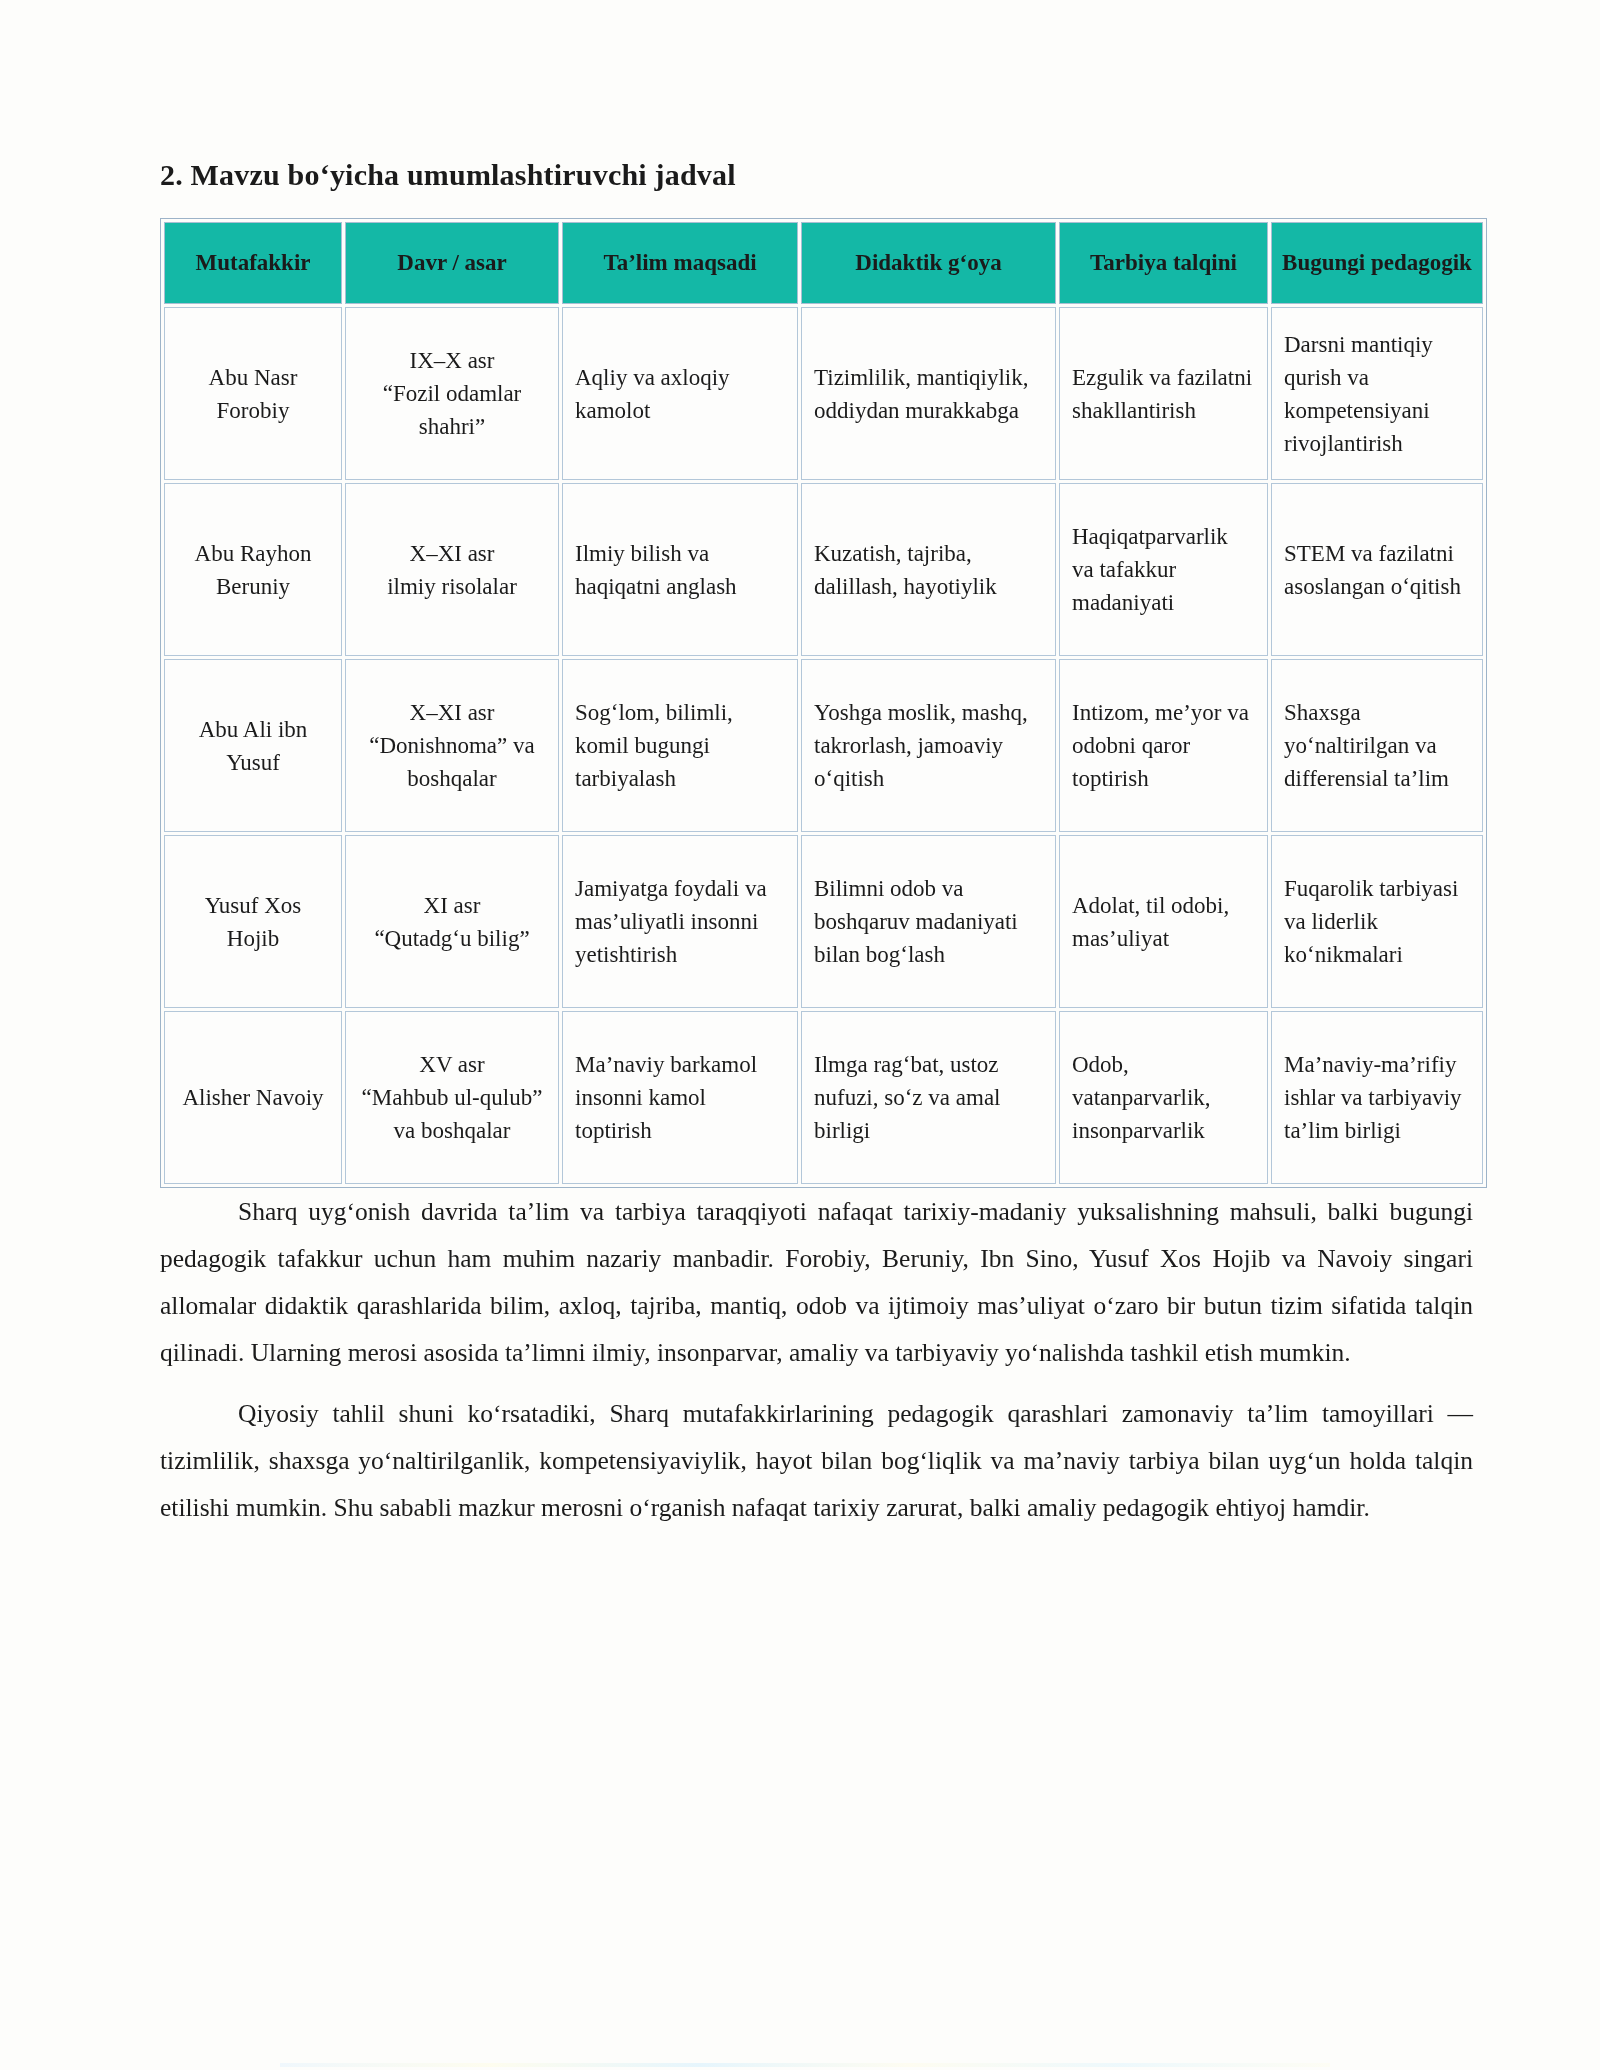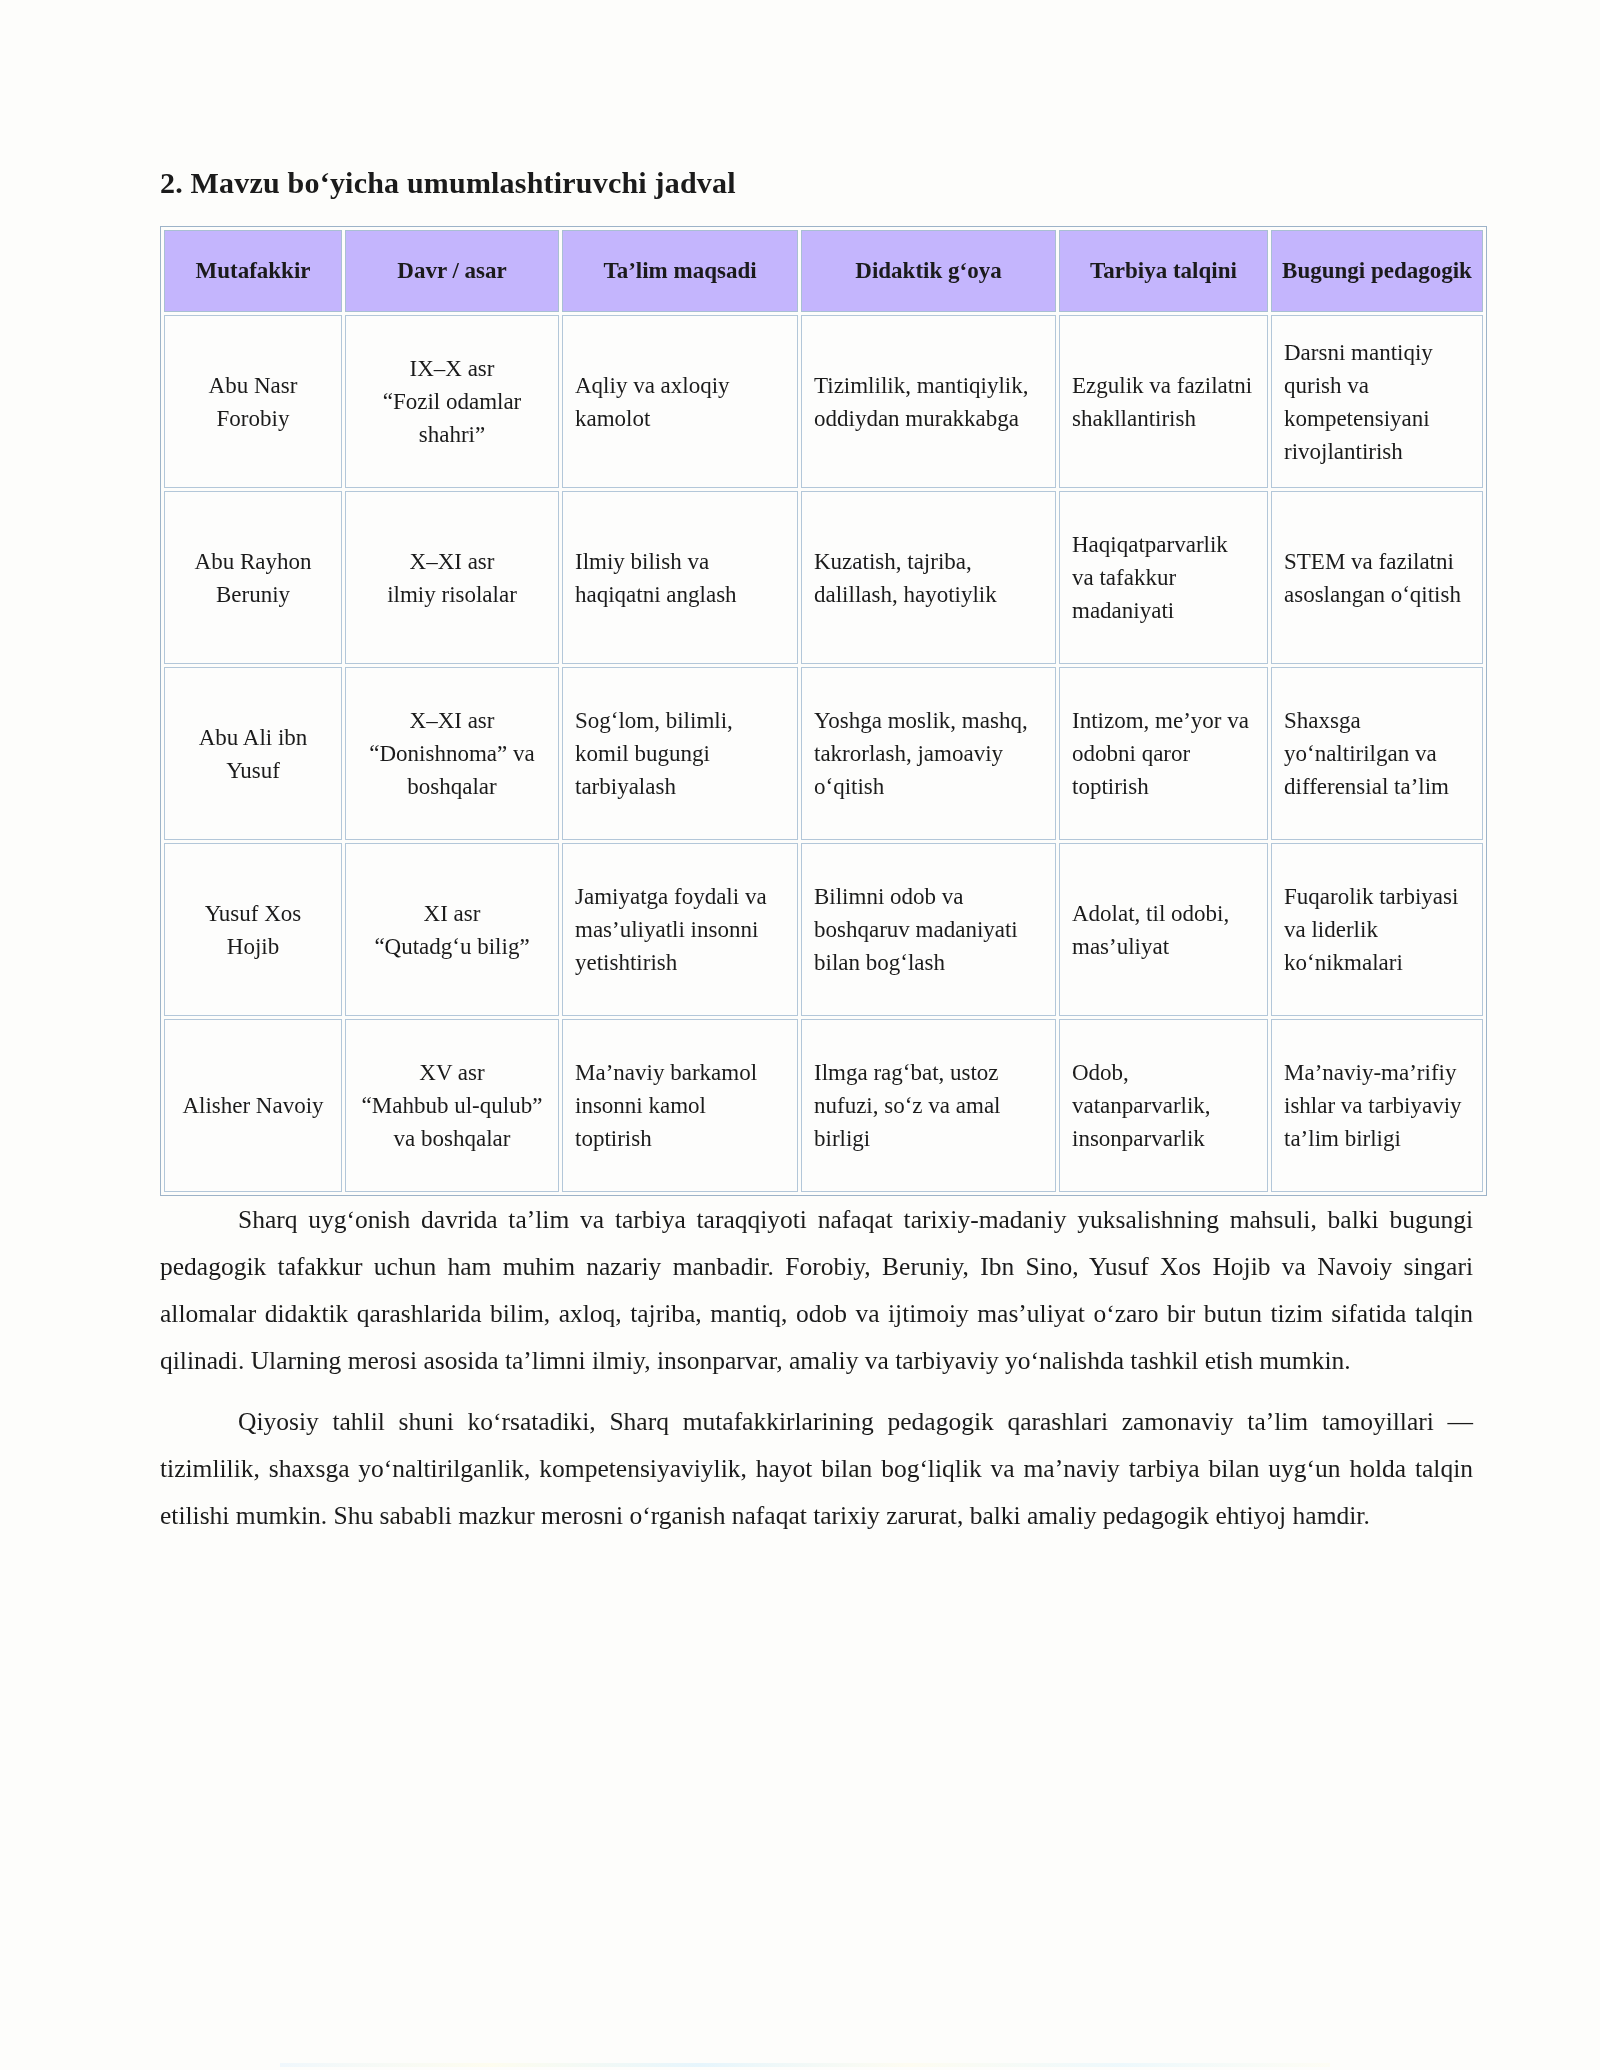--- a/index.html
+++ b/index.html
@@ -11,38 +11,38 @@
     height: 2070px;
     position: relative;
     background: #fdfdfb;
     font-family: "Liberation Serif", serif;
     color: #1b1b1b;
     overflow: hidden;
   }
   .page-content {
     position: absolute;
     left: 160px;
-    top: 166px;
+    top: 158px;
     width: 1322px;
   }
   .doc-title {
     font-size: 30px;
     font-weight: bold;
     margin: 0 0 26px 0;
     letter-spacing: 0.2px;
   }
   table.summary-table {
     width: 100%;
     border-collapse: separate;
     border-spacing: 3px;
     border: 1px solid #9db3c8;
     table-layout: fixed;
   }
   table.summary-table th {
-    background: #c4b5fd;
+    background: #14b8a6;
     border: 1px solid #a9bfd3;
     font-weight: bold;
     font-size: 23px;
     line-height: 30px;
     height: 72px;
     text-align: center;
     vertical-align: middle;
     padding: 4px 10px;
   }
   table.summary-table td {

